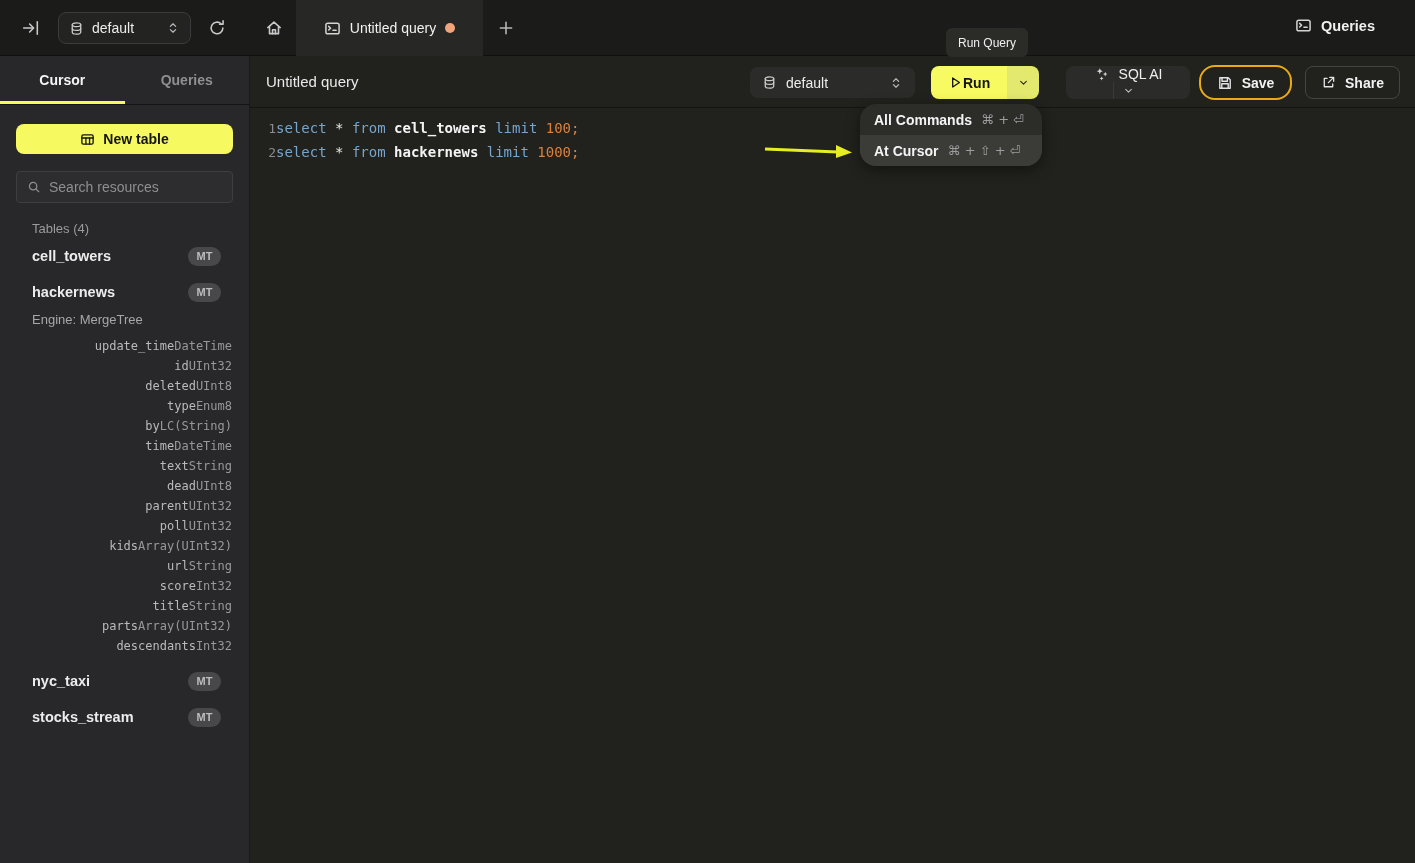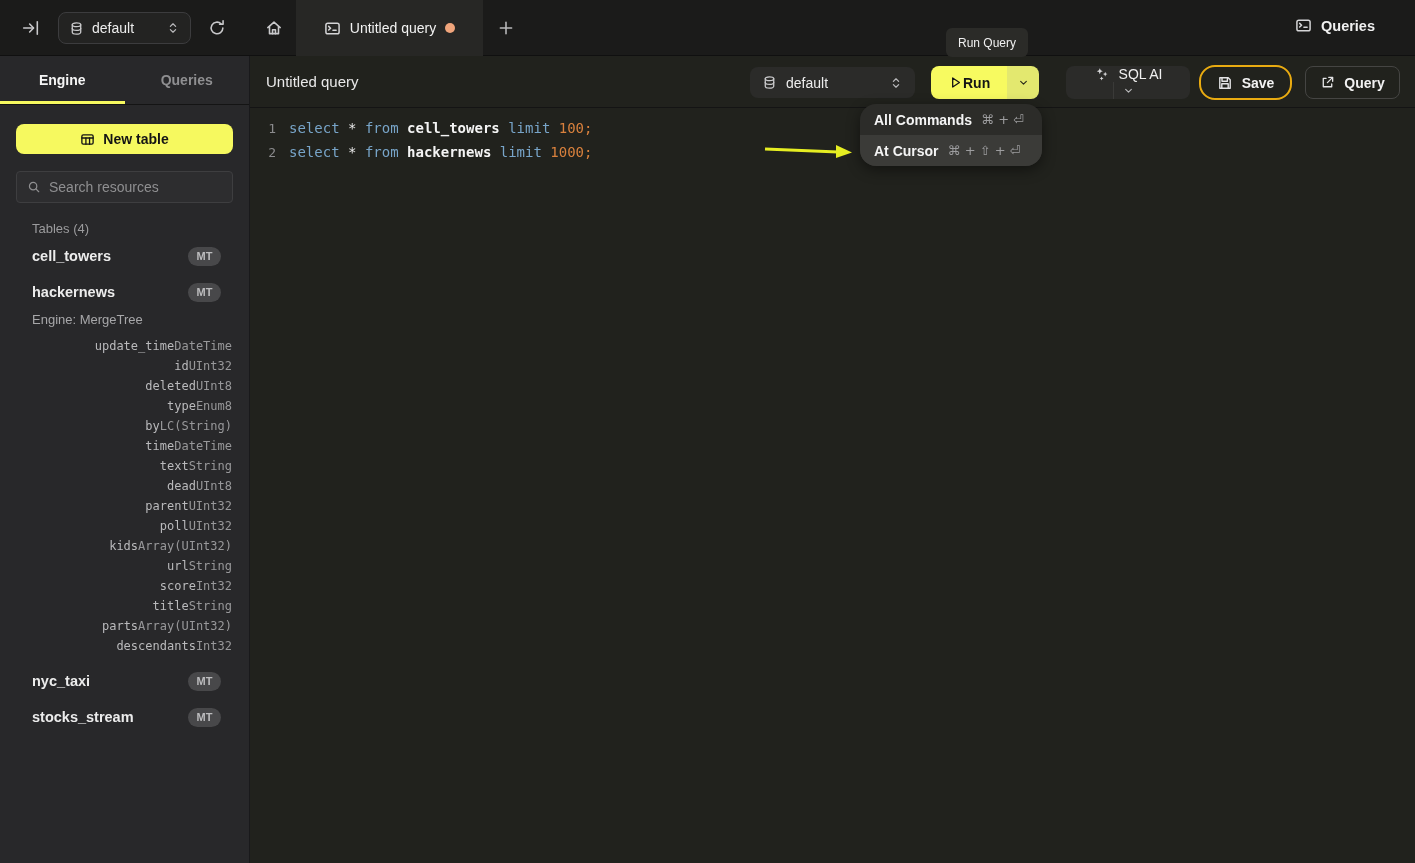--- a/index.html
+++ b/index.html
@@ -88,21 +88,21 @@
   .save-btn{ position:absolute; left:949px; top:9px; height:35px; width:93px; border:2px solid #e9ab11; border-radius:16px; background:transparent;
     display:flex; align-items:center; justify-content:center; gap:9px; color:#f2f2f2; font-size:14px; font-weight:600; cursor:pointer; }
   .save-btn .flop{ width:16px; height:16px; color:#e4e4e6; }
   .share-btn{ position:absolute; left:1055px; top:10px; height:33px; width:95px; border:1px solid #454543; border-radius:8px;
     display:flex; align-items:center; justify-content:center; gap:9px; color:#f2f2f2; font-size:14px; font-weight:600; cursor:pointer; }
   .share-btn .shr{ width:15px; height:15px; color:#e4e4e6; }
 
   .editor{ padding-top:8px; font-family:"DejaVu Sans Mono", monospace; font-size:14px; }
   .code-line{ display:flex; height:24px; align-items:center; white-space:pre; }
   .line-num{ width:26px; text-align:right; color:#8b8b8d; font-size:13px; flex:none; }
-  .line-code{ margin-left:13px; }
+  .line-code{ }
   .tok.kw{ color:#78a5c9; }
   .tok.op{ color:#e8e8e8; }
   .tok.tbl{ color:#f4f4f4; font-weight:700; }
   .tok.num{ color:#d9813d; }
 
   
   .tooltip{ position:absolute; left:946px; top:28px; height:29px; padding:0 12px; background:#2b2b28; border-radius:6px;
     display:flex; align-items:center; color:#f0f0f0; font-size:12px; font-weight:500; z-index:30; }
   .run-menu{ position:absolute; left:860px; top:104px; width:182px; border-radius:16px; overflow:hidden; background:#2c2c29;
     box-shadow:0 4px 14px rgba(0,0,0,0.45); z-index:40; }
@@ -168,21 +168,21 @@
       <rect x="1.8" y="3" width="12.4" height="10" rx="1.8"></rect>
         <path d="M4.4 6l1.8 1.7-1.8 1.7"></path>
         <path d="M8.4 9.6h3"></path>
     </svg>
     <span class="q-label">Queries</span>
   </div>
 </div>
 
 <div class="sidebar">
   <div class="side-tabs">
-    <div class="side-tab active">Engine</div>
+    <div class="side-tab active">Cursor</div>
     <div class="side-tab inactive">Queries</div>
     <div class="side-tab-underline"></div>
   </div>
 
   <div class="new-table-btn">
     <svg viewBox="0 0 16 16" class="ic tbl-ic">
       <rect x="2" y="3" width="12" height="10" rx="1.5"></rect>
         <path d="M2 6.4h12"></path>
         <path d="M6.3 6.4V13"></path>
         <path d="M10.2 6.4V13"></path>
@@ -344,21 +344,21 @@
       </svg>
       <span>Save</span>
     </div>
 
     <div class="share-btn">
       <svg viewBox="0 0 16 16" class="ic shr">
         <path d="M6.5 3.5h-3v9h9v-3"></path>
           <path d="M9.3 2.5h4.2v4.2"></path>
           <path d="M13.2 2.8L7.9 8.1"></path>
       </svg>
-      <span>Query</span>
+      <span>Share</span>
     </div>
   </div>
 
   <div class="editor">
     <div class="code-line">
       <span class="line-num">1</span>
       <span class="line-code"><span class="tok kw">select </span><span class="tok op">* </span><span class="tok kw">from </span><span class="tok tbl">cell_towers </span><span class="tok kw">limit </span><span class="tok num">100;</span></span>
     </div>
     <div class="code-line">
       <span class="line-num">2</span>

